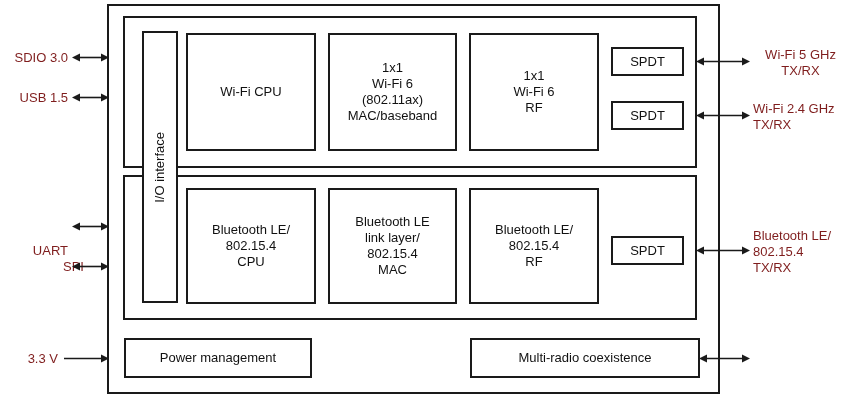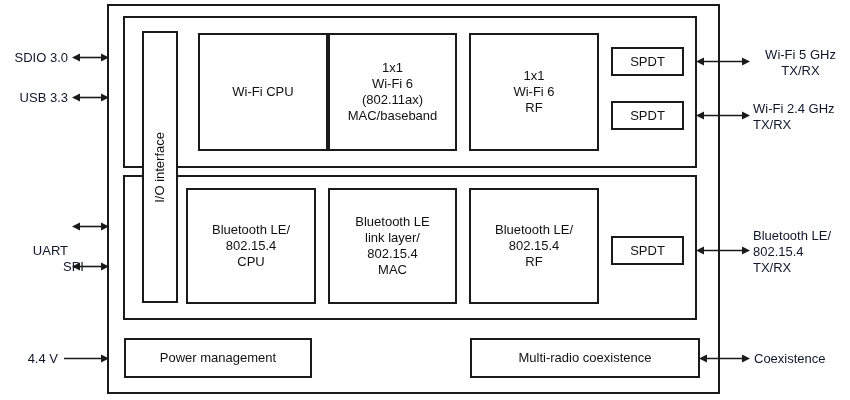--- a/index.html
+++ b/index.html
@@ -41,21 +41,21 @@
   .leaf-inner {
     padding: 0 4px;
   }
   .vert-label {
     writing-mode: vertical-rl;
     transform: rotate(180deg);
     white-space: nowrap;
   }
   .lbl {
     position: absolute;
-    color: #0f172a;
+    color: #7f1d1d;
     font-size: 13px;
     line-height: 1.22;
     white-space: pre-line;
   }
   .lbl-left {
     text-align: right;
   }
   .lbl-right {
     text-align: left;
   }
@@ -77,21 +77,21 @@
   <div class="box outer-chip" style="left:107px; top:4px; width:613px; height:390px;"></div>
 
   <div class="box group" style="left:123px; top:16px; width:574px; height:152px;"></div>
 
   <div class="box group" style="left:123px; top:175px; width:574px; height:145px;"></div>
 
   <div class="box leaf" style="left:142px; top:31px; width:36px; height:272px;">
     <span class="vert-label fs13">I/O interface</span>
   </div>
 
-  <div class="box leaf" style="left:186px; top:33px; width:130px; height:118px;margin-left:12px;">
+  <div class="box leaf" style="left:186px; top:33px; width:130px; height:118px;">
     <span class="leaf-inner fs13">Wi-Fi CPU</span>
   </div>
 
   <div class="box leaf" style="left:328px; top:33px; width:129px; height:118px;">
     <span class="leaf-inner fs13" style="white-space: pre-line;">1x1
 Wi-Fi 6
 (802.11ax)
 MAC/baseband</span>
   </div>
 
@@ -142,21 +142,21 @@
 
   <div class="lbl lbl-left fs13" style="left:0px; top:50px; width:68px;">SDIO 3.0</div>
   <div class="arrow" style="left:72px; top:52px; width:37px;">
     <svg width="37" height="11" viewBox="0 0 37 11">
       <line x1="6" y1="5.5" x2="31" y2="5.5" stroke="#1a1a1a" stroke-width="1.6"></line>
       <polygon points="0,5.5 8,1.6 8,9.4" fill="#1a1a1a"></polygon>
       <polygon points="37,5.5 29,1.6 29,9.4" fill="#1a1a1a"></polygon>
     </svg>
   </div>
 
-  <div class="lbl lbl-left fs13" style="left:0px; top:90px; width:68px;">USB 3.3</div>
+  <div class="lbl lbl-left fs13" style="left:0px; top:90px; width:68px;">USB 1.5</div>
   <div class="arrow" style="left:72px; top:92px; width:37px;">
     <svg width="37" height="11" viewBox="0 0 37 11">
       <line x1="6" y1="5.5" x2="31" y2="5.5" stroke="#1a1a1a" stroke-width="1.6"></line>
       <polygon points="0,5.5 8,1.6 8,9.4" fill="#1a1a1a"></polygon>
       <polygon points="37,5.5 29,1.6 29,9.4" fill="#1a1a1a"></polygon>
     </svg>
   </div>
 
   <div class="lbl lbl-left fs13" style="left:0px; top:219px; width:68px;margin-top:24px;">UART</div>
   <div class="arrow" style="left:72px; top:221px; width:37px;">
@@ -169,21 +169,21 @@
 
   <div class="lbl lbl-left fs13" style="left:16px; top:259px; width:68px;">SPI</div>
   <div class="arrow" style="left:72px; top:261px; width:37px;">
     <svg width="37" height="11" viewBox="0 0 37 11">
       <line x1="6" y1="5.5" x2="31" y2="5.5" stroke="#1a1a1a" stroke-width="1.6"></line>
       <polygon points="0,5.5 8,1.6 8,9.4" fill="#1a1a1a"></polygon>
       <polygon points="37,5.5 29,1.6 29,9.4" fill="#1a1a1a"></polygon>
     </svg>
   </div>
 
-  <div class="lbl lbl-left fs13" style="left:0px; top:351px; width:58px;">4.4 V</div>
+  <div class="lbl lbl-left fs13" style="left:0px; top:351px; width:58px;">3.3 V</div>
   <div class="arrow" style="left:64px; top:353px; width:45px;">
     <svg width="45" height="11" viewBox="0 0 45 11">
       <line x1="0" y1="5.5" x2="39" y2="5.5" stroke="#1a1a1a" stroke-width="1.6"></line>
       <polygon points="45,5.5 37,1.6 37,9.4" fill="#1a1a1a"></polygon>
     </svg>
   </div>
 
   <div class="arrow" style="left:696px; top:56px; width:54px;">
     <svg width="54" height="11" viewBox="0 0 54 11">
       <line x1="6" y1="5.5" x2="48" y2="5.5" stroke="#1a1a1a" stroke-width="1.6"></line>
@@ -215,15 +215,14 @@
 802.15.4
 TX/RX</div>
 
   <div class="arrow" style="left:699px; top:353px; width:51px;">
     <svg width="51" height="11" viewBox="0 0 51 11">
       <line x1="6" y1="5.5" x2="45" y2="5.5" stroke="#1a1a1a" stroke-width="1.6"></line>
       <polygon points="0,5.5 8,1.6 8,9.4" fill="#1a1a1a"></polygon>
       <polygon points="51,5.5 43,1.6 43,9.4" fill="#1a1a1a"></polygon>
     </svg>
   </div>
-  <div class="lbl lbl-right fs13" style="left:754px; top:351px; width:96px;">Coexistence</div>
 
 </div>
 
 </body></html>

